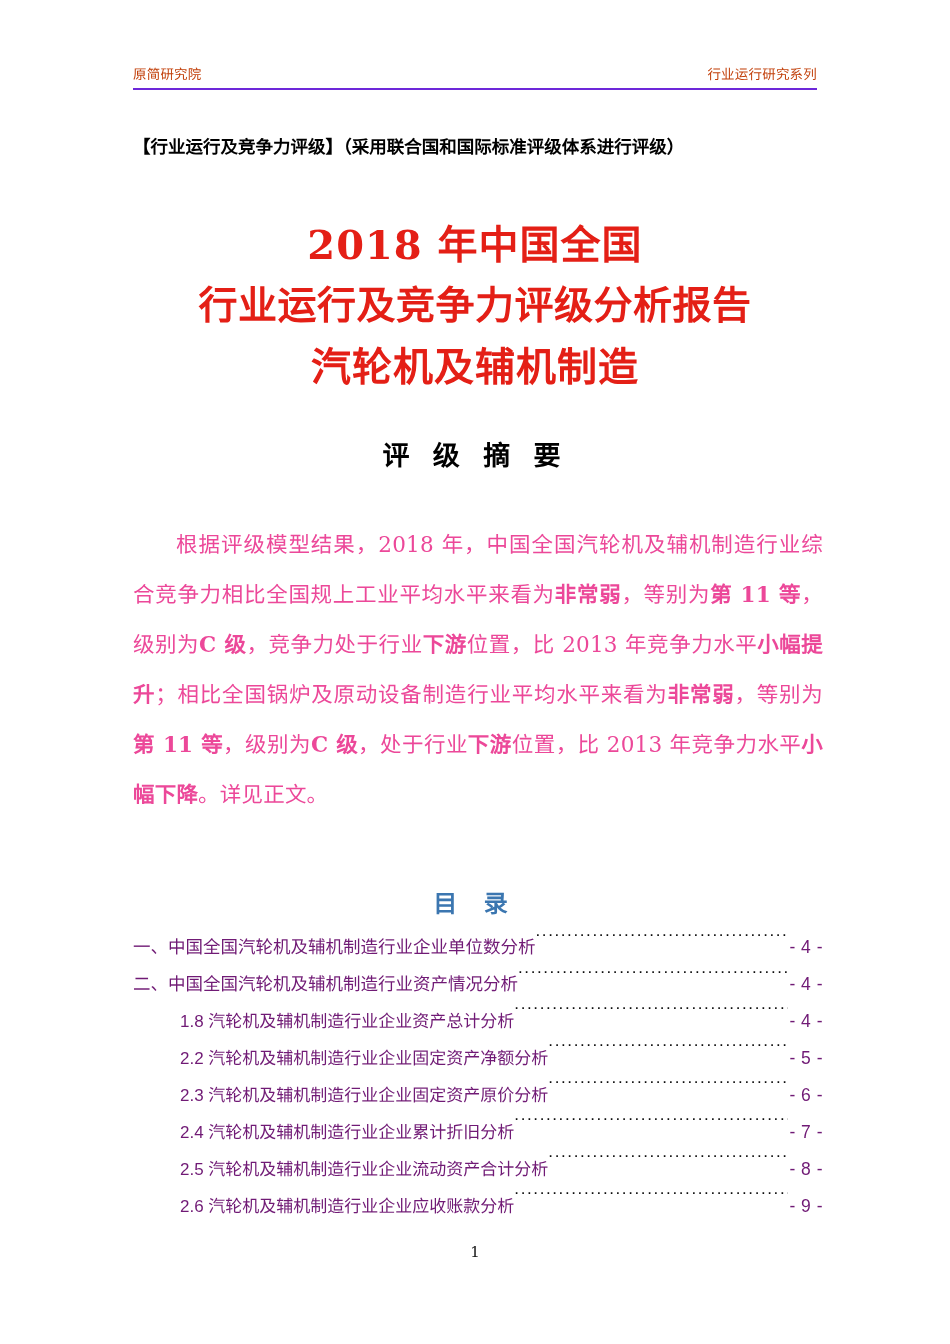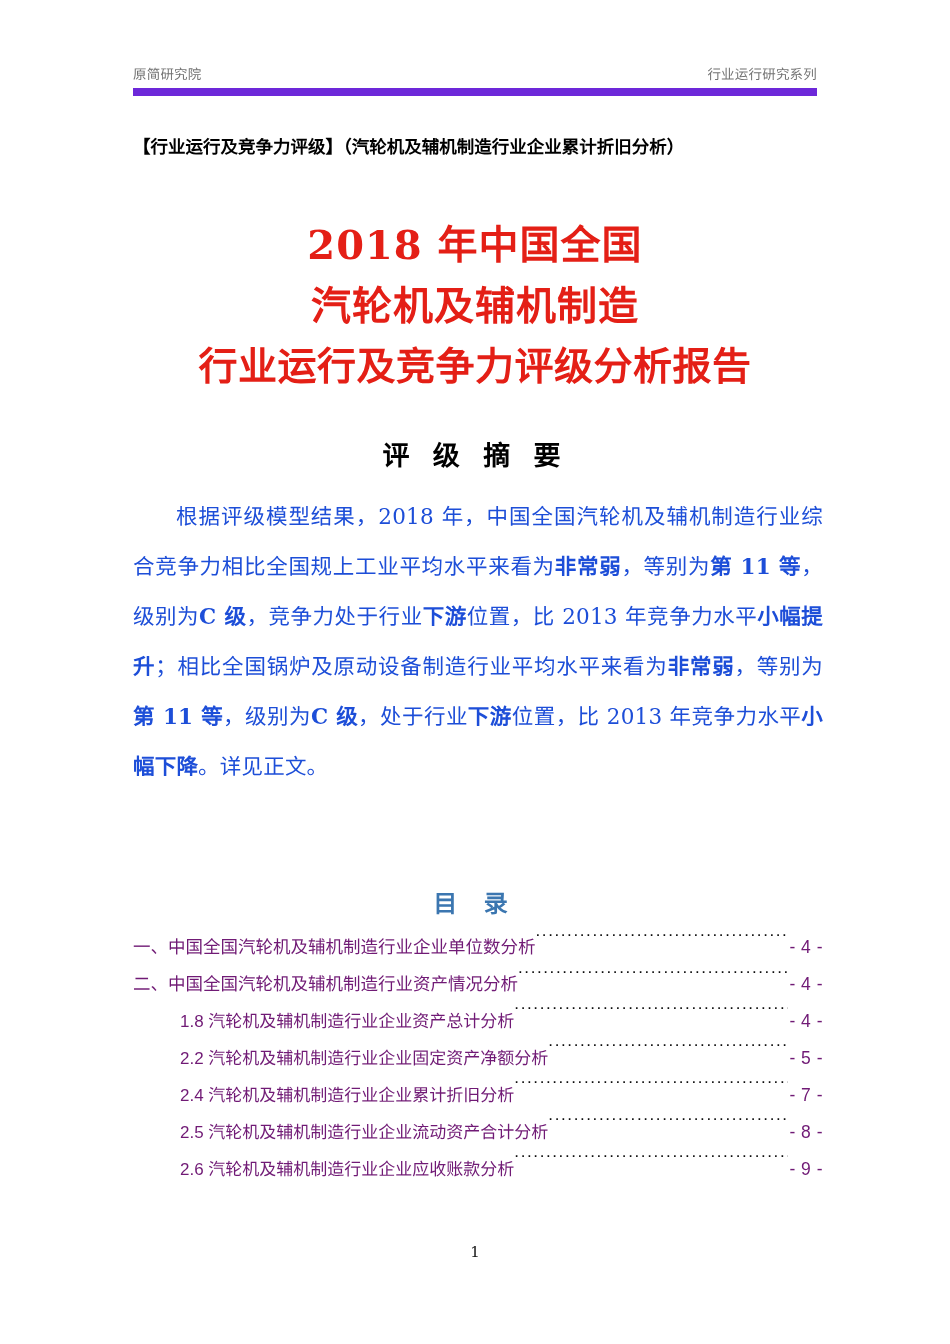--- a/index.html
+++ b/index.html
@@ -31,23 +31,23 @@
     left: 133px;
     top: 66px;
     width: 684px;
     display: flex;
     justify-content: space-between;
     align-items: flex-end;
     font-family: "DejaVu Sans", "Liberation Sans", sans-serif;
     font-size: 13.5px;
     line-height: 1.25;
     letter-spacing: 0.2px;
-    color: #737373;
+    color: #c2410c;
     padding-bottom: 5px;
-    border-bottom: 8px solid #6d28d9;
+    border-bottom: 2px solid #6d28d9;
     box-sizing: content-box;
   }
   .doc-header .hdr-left,
   .doc-header .hdr-right { white-space: nowrap; }
 
   
   .rating-line {
     position: absolute;
     left: 133px;
     top: 133px;
@@ -89,29 +89,29 @@
     font-weight: bold;
     font-size: 27px;
     letter-spacing: 7px;
     color: #000;
   }
 
   
   .summary-body {
     position: absolute;
     left: 133px;
-    top: 492px;
+    top: 520px;
     width: 690px;
     font-family: "DejaVu Serif", "Liberation Serif", serif;
     font-size: 21.5px;
     line-height: 50px;
     text-align: justify;
     text-justify: inter-ideograph;
     text-indent: 2em;
-    color: #1d4ed8;
+    color: #ec4899;
     letter-spacing: 0.2px;
   }
   .summary-body b { font-weight: bold; }
 
   
   .toc-heading {
     position: absolute;
     left: 0;
     top: 884px;
     width: 950px;
@@ -180,26 +180,26 @@
 </head>
 <body>
 
 <div class="page">
 
   <div class="doc-header">
     <span class="hdr-left">原简研究院</span>
     <span class="hdr-right">行业运行研究系列</span>
   </div>
 
-  <div class="rating-line">【行业运行及竞争力评级】（汽轮机及辅机制造行业企业累计折旧分析）</div>
+  <div class="rating-line">【行业运行及竞争力评级】（采用联合国和国际标准评级体系进行评级）</div>
 
   <div class="main-title" style="color: rgb(228, 31, 22);">
     <span class="t-line l1">2018 年中国全国</span>
+    <span class="t-line l3">行业运行及竞争力评级分析报告</span>
     <span class="t-line l2">汽轮机及辅机制造</span>
-    <span class="t-line l3">行业运行及竞争力评级分析报告</span>
   </div>
 
   <div class="summary-heading">评 级 摘 要</div>
 
   <div class="summary-body"><span>根据评级模型结果，2018 年，中国全国汽轮机及辅机制造行业综合竞争力相比全国规上工业平均水平来看为</span><b>非常弱</b><span>，等别为</span><b>第 11 等</b><span>，级别为</span><b>C 级</b><span>，竞争力处于行业</span><b>下游</b><span>位置，比 2013 年竞争力水平</span><b>小幅提升</b><span>；相比全国锅炉及原动设备制造行业平均水平来看为</span><b>非常弱</b><span>，等别为</span><b>第 11 等</b><span>，级别为</span><b>C 级</b><span>，处于行业</span><b>下游</b><span>位置，比 2013 年竞争力水平</span><b>小幅下降</b><span>。详见正文。</span></div>
 
   <div class="toc-heading" style="color: rgb(59, 118, 176);">目 录</div>
 
   <div class="toc">
       <div class="toc-item">
@@ -216,20 +216,25 @@
         <span class="toc-label">1.8 汽轮机及辅机制造行业企业资产总计分析</span>
         <span class="toc-dots"></span>
         <span class="toc-page">- 4 -</span>
       </div>
       <div class="toc-item lvl2">
         <span class="toc-label">2.2 汽轮机及辅机制造行业企业固定资产净额分析</span>
         <span class="toc-dots"></span>
         <span class="toc-page">- 5 -</span>
       </div>
       <div class="toc-item lvl2">
+        <span class="toc-label">2.3 汽轮机及辅机制造行业企业固定资产原价分析</span>
+        <span class="toc-dots"></span>
+        <span class="toc-page">- 6 -</span>
+      </div>
+      <div class="toc-item lvl2">
         <span class="toc-label">2.4 汽轮机及辅机制造行业企业累计折旧分析</span>
         <span class="toc-dots"></span>
         <span class="toc-page">- 7 -</span>
       </div>
       <div class="toc-item lvl2">
         <span class="toc-label">2.5 汽轮机及辅机制造行业企业流动资产合计分析</span>
         <span class="toc-dots"></span>
         <span class="toc-page">- 8 -</span>
       </div>
       <div class="toc-item lvl2">

